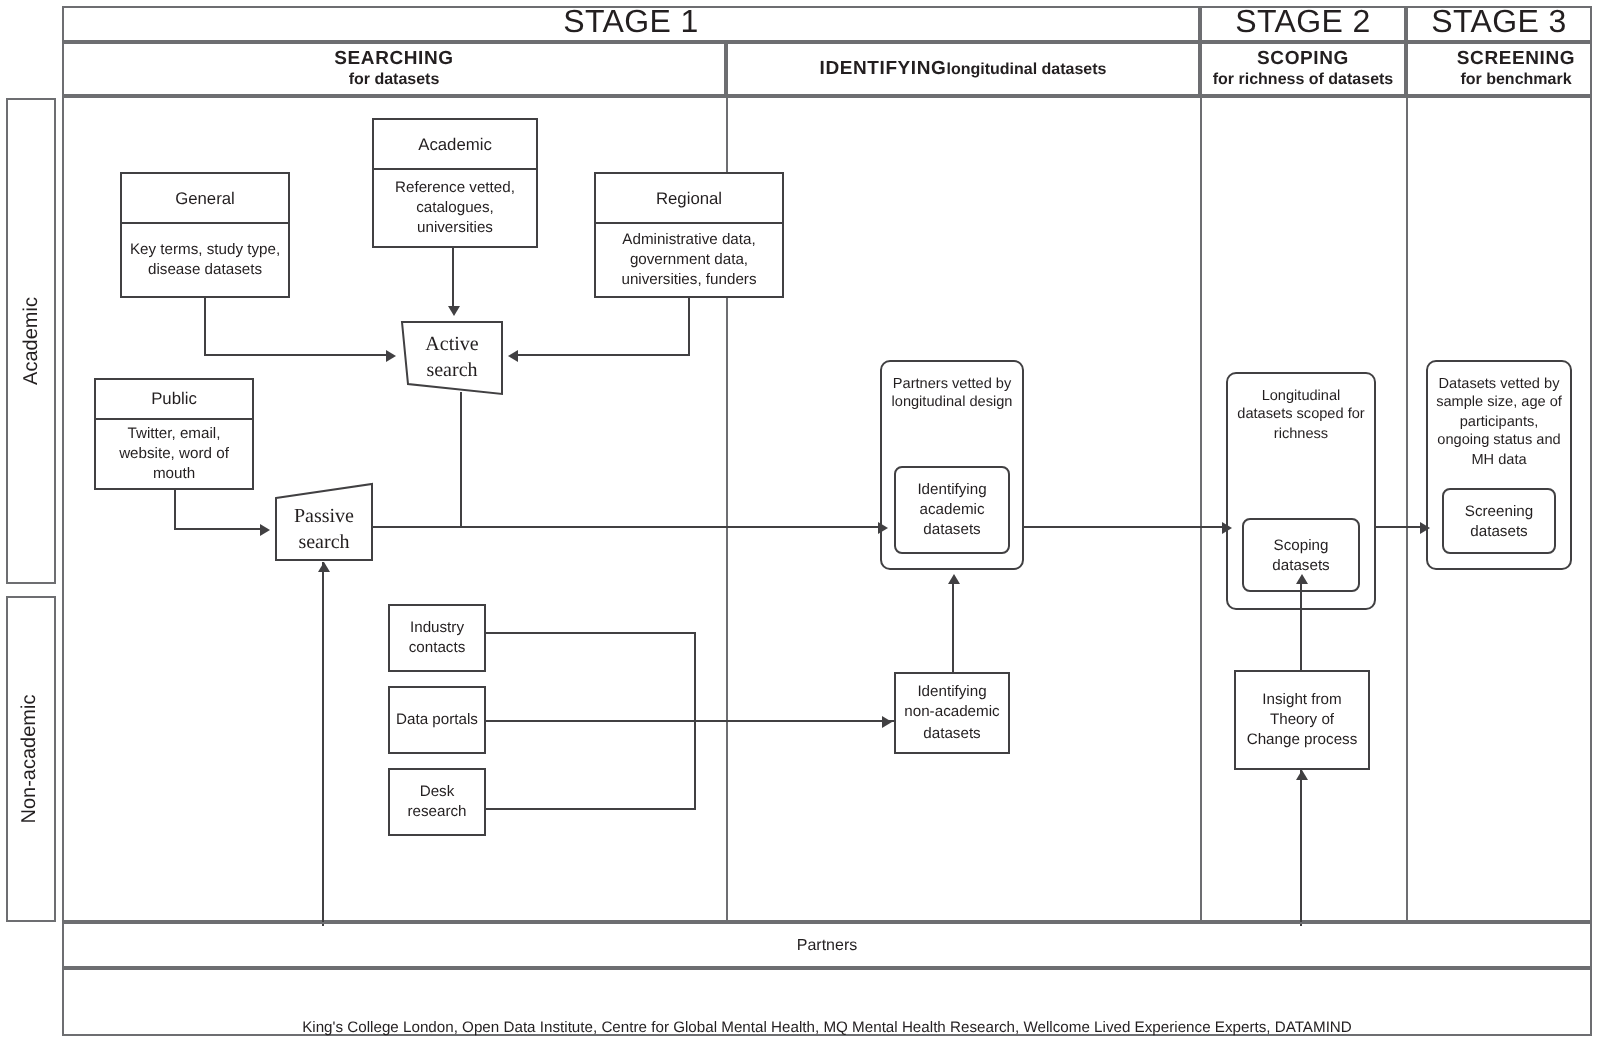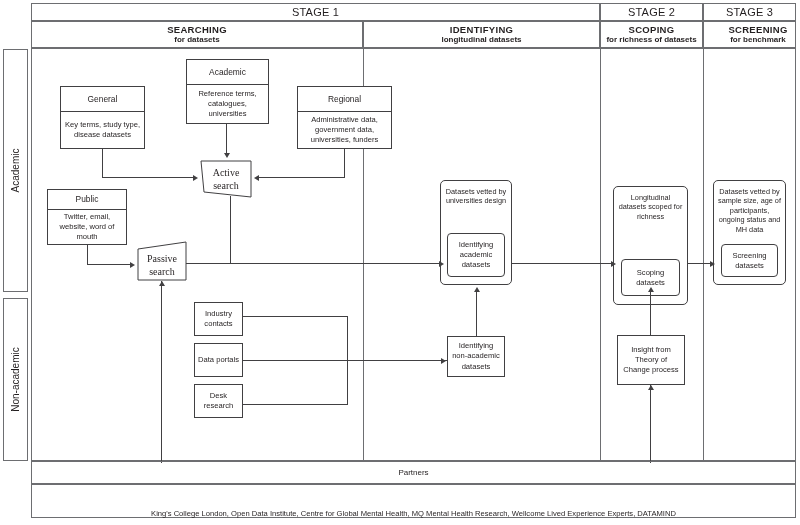--- a/index.html
+++ b/index.html
@@ -20,21 +20,21 @@
   .abs{position:absolute;box-sizing:border-box;}
 
   
   .frame{border:1px solid #6d6e71;background:transparent;}
 
   
   .hdr-cell{
     display:flex;align-items:center;justify-content:center;
     text-align:center;line-height:1.18;
   }
-  .stage-label{font-size:11px;font-weight:400;letter-spacing:.2px;}
+  .stage-label{font-size:16px;font-weight:400;letter-spacing:.2px;}
   .phase-title{font-size:9.5px;font-weight:700;letter-spacing:.3px;}
   .phase-sub{font-size:8px;font-weight:700;}
 
   
   .rail{
     border:1px solid #6d6e71;
     display:flex;align-items:center;justify-content:center;
   }
   .rail span{
     transform:rotate(-90deg);
@@ -136,21 +136,21 @@
     <span class="stage-label">STAGE 3</span>
   </div>
 
   <div class="abs frame" style="left:31px;top:21px;width:332px;height:27px;"></div>
   <div class="abs hdr-cell" style="left:31px;top:21px;width:332px;height:27px;flex-direction:column;">
     <span class="phase-title">SEARCHING</span>
     <span class="phase-sub">for datasets</span>
   </div>
 
   <div class="abs frame" style="left:363px;top:21px;width:237px;height:27px;"></div>
-  <div class="abs hdr-cell" style="left:363px;top:21px;width:237px;height:27px;flex-direction:column;">
+  <div class="abs hdr-cell" style="left:363px;top:21px;width:237px;height:27px;flex-direction:row;">
     <span class="phase-title">IDENTIFYING</span>
     <span class="phase-sub">longitudinal datasets</span>
   </div>
 
   <div class="abs frame" style="left:600px;top:21px;width:103px;height:27px;"></div>
   <div class="abs hdr-cell" style="left:600px;top:21px;width:103px;height:27px;flex-direction:column;">
     <span class="phase-title">SCOPING</span>
     <span class="phase-sub">for richness of datasets</span>
   </div>
 
@@ -167,21 +167,21 @@
 
   <div class="abs rail" style="left:3px;top:49px;width:25px;height:243px;">
     <span>Academic</span>
   </div>
   <div class="abs rail" style="left:3px;top:298px;width:25px;height:163px;">
     <span>Non-academic</span>
   </div>
 
   <div class="abs card" style="left:186px;top:59px;width:83px;height:65px;">
     <div class="card-head" style="height:20px;">Academic</div>
-    <div class="card-body">Reference terms, catalogues, universities</div>
+    <div class="card-body">Reference vetted, catalogues, universities</div>
   </div>
 
   <div class="abs card" style="left:60px;top:86px;width:85px;height:63px;">
     <div class="card-head" style="height:20px;">General</div>
     <div class="card-body">Key terms, study type, disease datasets</div>
   </div>
 
   <div class="abs card" style="left:297px;top:86px;width:95px;height:63px;">
     <div class="card-head" style="height:20px;">Regional</div>
     <div class="card-body">Administrative data, government data, universities, funders</div>
@@ -210,21 +210,21 @@
     <span>Industry contacts</span>
   </div>
   <div class="abs plain" style="left:194px;top:343px;width:49px;height:34px;">
     <span>Data portals</span>
   </div>
   <div class="abs plain" style="left:194px;top:384px;width:49px;height:34px;">
     <span>Desk research</span>
   </div>
 
   <div class="abs vet" style="left:440px;top:180px;width:72px;height:105px;">
-    <div class="vet-text">Datasets vetted by universities design</div>
+    <div class="vet-text">Partners vetted by longitudinal design</div>
     <div class="vet-inner" style="width:58px;height:44px;margin-bottom:1px;">
       <span>Identifying academic datasets</span>
     </div>
   </div>
 
   <div class="abs plain" style="left:447px;top:336px;width:58px;height:41px;">
     <span>Identifying non-academic datasets</span>
   </div>
 
   <div class="abs vet" style="left:613px;top:186px;width:75px;height:119px;">

